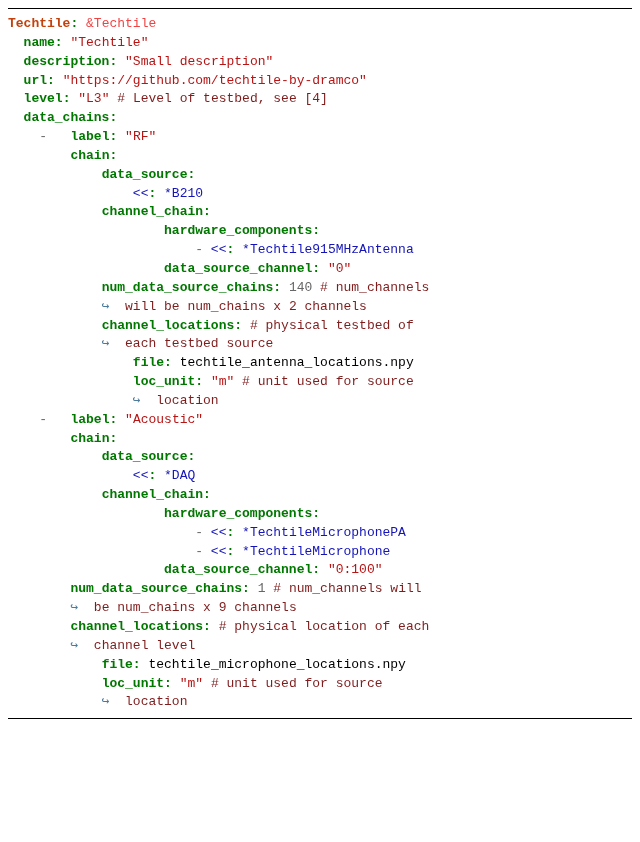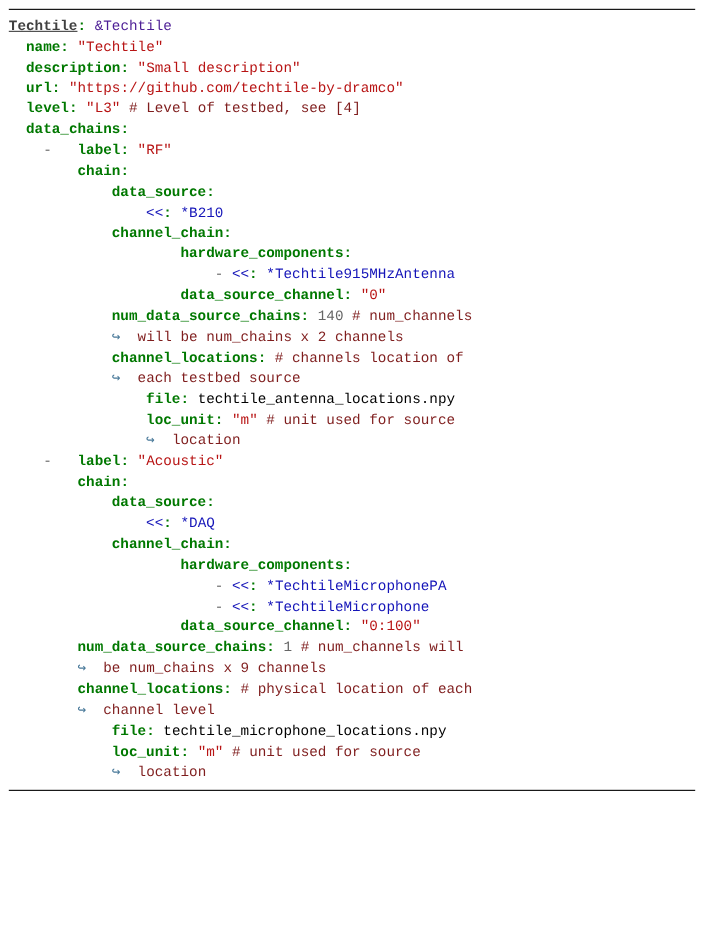--- a/index.html
+++ b/index.html
@@ -12,23 +12,23 @@
     background: #fff;
     width: 640px;
     box-sizing: border-box;
   }
   .code-block {
     border-top: 1px solid #000;
     border-bottom: 1px solid #000;
     padding: 6px 0;
     white-space: pre;
   }
-  .def { color: #404040; font-weight: bold; text-decoration: underline; }
+  .def { color: #c2410c; font-weight: bold; }
   .key { color: #007800; font-weight: bold; }
-  .anchor { color: #4c1d95; }
+  .anchor { color: #ef4444; }
   .str { color: #b81414; }
   .ref { color: #1414b8; }
   .alias { color: #1414b8; }
   .num { color: #666666; }
   .comment { color: #7f1d1d; }
   .cont { color: #4a7a9a; }
   .val { color: #000000; }
   .dash { color: #666666; }
 </style>
 </head>
@@ -43,21 +43,21 @@
     <span class="dash">-</span>   <span class="key">label</span><span class="key">:</span> <span class="str">"RF"</span>
         <span class="key">chain</span><span class="key">:</span>
             <span class="key">data_source</span><span class="key">:</span>
                 <span class="ref">&lt;&lt;</span><span class="key">:</span> <span class="alias">*B210</span>
             <span class="key">channel_chain</span><span class="key">:</span>
                     <span class="key">hardware_components</span><span class="key">:</span>
                         <span class="dash">-</span> <span class="ref">&lt;&lt;</span><span class="key">:</span> <span class="alias">*Techtile915MHzAntenna</span>
                     <span class="key">data_source_channel</span><span class="key">:</span> <span class="str">"0"</span>
             <span class="key">num_data_source_chains</span><span class="key">:</span> <span class="num">140</span> <span class="comment"># num_channels</span>
             <span class="cont">↪</span><span class="comment">  will be num_chains x 2 channels</span>
-            <span class="key">channel_locations</span><span class="key">:</span> <span class="comment"># channels location of</span>
+            <span class="key">channel_locations</span><span class="key">:</span> <span class="comment"># physical testbed of</span>
             <span class="cont">↪</span><span class="comment">  each testbed source</span>
                 <span class="key">file</span><span class="key">:</span> <span class="val">techtile_antenna_locations.npy</span>
                 <span class="key">loc_unit</span><span class="key">:</span> <span class="str">"m"</span> <span class="comment"># unit used for source</span>
                 <span class="cont">↪</span><span class="comment">  location</span>
     <span class="dash">-</span>   <span class="key">label</span><span class="key">:</span> <span class="str">"Acoustic"</span>
         <span class="key">chain</span><span class="key">:</span>
             <span class="key">data_source</span><span class="key">:</span>
                 <span class="ref">&lt;&lt;</span><span class="key">:</span> <span class="alias">*DAQ</span>
             <span class="key">channel_chain</span><span class="key">:</span>
                     <span class="key">hardware_components</span><span class="key">:</span>

